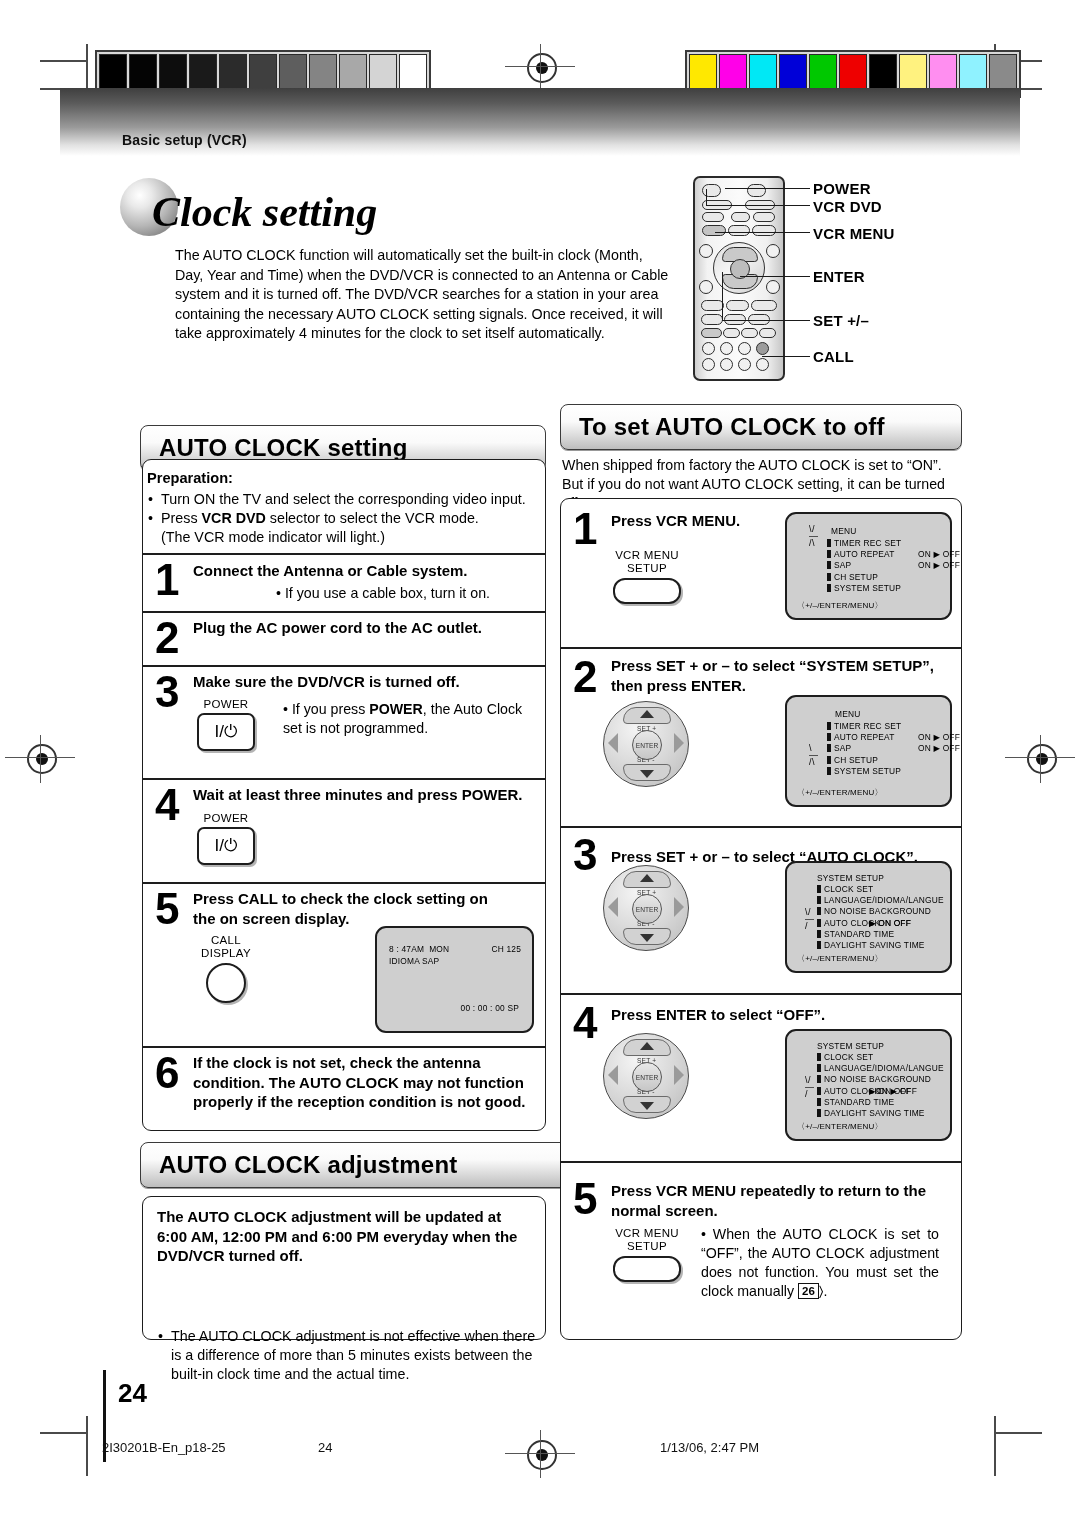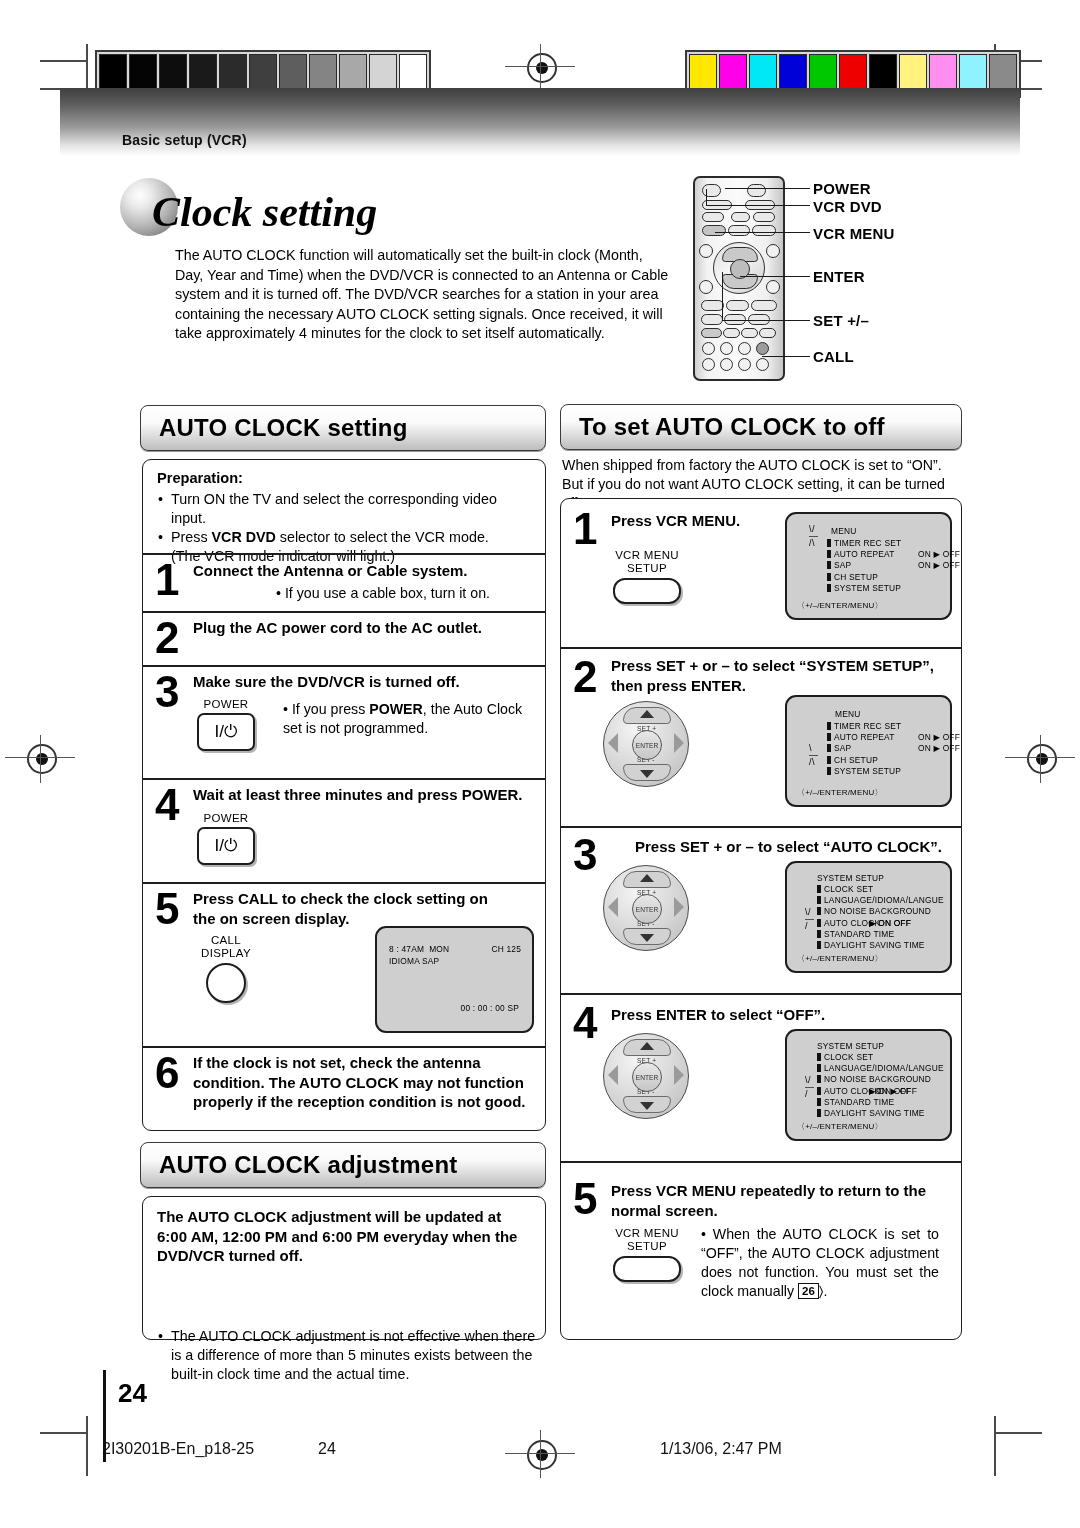--- a/index.html
+++ b/index.html
@@ -58,21 +58,21 @@
   .banner{position:absolute;height:44px;border:1.6px solid #3a3a3a;border-radius:8px;
      background:linear-gradient(to bottom,#ffffff 0%,#fafafa 38%,#d9d9d9 72%,#bdbdbd 100%);
      box-shadow:0 1px 0 #999;}
   .banner span{position:absolute;left:18px;top:50%;transform:translateY(-50%);
      font-size:24px;font-weight:bold;letter-spacing:.2px;}
 
   
   .obox{position:absolute;border:1.6px solid #1d1d1d;border-radius:9px;background:#fff;}
   .divider{position:absolute;left:0;right:0;height:1.5px;background:#1d1d1d;}
 
-  .prep{position:absolute;left:14px;right:12px;top:10px;}
+  .prep{position:absolute;left:4px;right:12px;top:10px;}
   .prep h4{margin:0 0 4px;font-size:14.6px;font-weight:bold;}
   .bullet{position:relative;padding-left:14px;font-size:14.3px;line-height:19px;}
   .bullet::before{content:"\2022";position:absolute;left:1px;top:0;}
 
   .stepnum{position:absolute;font-size:44px;font-weight:bold;line-height:40px;
       font-family:"Liberation Sans", sans-serif;}
   .steptxt{position:absolute;font-size:15px;font-weight:bold;line-height:19.5px;}
   .stepnote{position:absolute;font-size:14.2px;line-height:19px;}
 
   
@@ -109,21 +109,21 @@
   .jog .bar.t{top:6px;border-radius:16px 16px 5px 5px;}
   .jog .bar.b{bottom:6px;border-radius:5px 5px 16px 16px;}
   .jog .tri{position:absolute;left:50%;transform:translateX(-50%);width:0;height:0;
      border-left:7px solid transparent;border-right:7px solid transparent;}
   .jog .side{position:absolute;top:32px;width:0;height:0;
      border-top:10px solid transparent;border-bottom:10px solid transparent;}
 
   
   .pageno{position:absolute;left:118px;top:1378px;font-size:26px;font-weight:bold;}
   .pagebar{position:absolute;left:103px;top:1370px;width:3px;height:92px;background:#111;}
-  .ftxt{position:absolute;font-size:16px;color:#111;text-align:center;}
+  .ftxt{position:absolute;font-size:13px;color:#111;text-align:center;}
   .pgref{display:inline-block;border:1.3px solid #111;padding:0 3px;font-size:11.5px;
      font-weight:bold;line-height:14px;vertical-align:1px;}
 </style>
 </head>
 <body>
 
 <div class="page">
 
   <div class="cropmark" style="left:40px;top:60px;width:46px;height:2px;"></div>
   <div class="cropmark" style="left:40px;top:88px;width:46px;height:2px;"></div>
@@ -242,21 +242,21 @@
   <div class="leader-v" style="left:722px;top:272px;height:49px;"></div>
   <div class="leader" style="left:762px;top:356px;width:48px;"></div>
 
   <div class="calloutlbl" style="left:813px;top:180px;">POWER</div>
   <div class="calloutlbl" style="left:813px;top:198px;">VCR DVD</div>
   <div class="calloutlbl" style="left:813px;top:225px;">VCR MENU</div>
   <div class="calloutlbl" style="left:813px;top:268px;">ENTER</div>
   <div class="calloutlbl" style="left:813px;top:312px;">SET +/–</div>
   <div class="calloutlbl" style="left:813px;top:348px;">CALL</div>
 
-  <div class="banner" style="left:140px;top:405px;width:404px;">
+  <div class="banner" style="left:140px;top:425px;width:404px;">
     <span>AUTO CLOCK setting</span>
   </div>
 
   <div class="obox" style="left:142px;top:459px;width:402px;height:670px;">
 
     <div class="prep">
       <h4>Preparation:</h4>
       <div class="bullet">Turn ON the TV and select the corresponding video input.</div>
       <div class="bullet">
         <span>Press </span><b>VCR DVD</b><span> selector to select the VCR mode.</span><br>
@@ -313,21 +313,21 @@
       <div style="position:absolute;left:12px;top:28px;">IDIOMA  SAP</div>
       <div style="position:absolute;right:13px;bottom:17px;">00 : 00 : 00  SP</div>
     </div>
 
     <div class="divider" style="top:586px;"></div>
 
     <div class="stepnum" style="left:12px;top:593px;">6</div>
     <div class="steptxt" style="left:50px;top:593px;width:335px;">If the clock is not set, check the antenna condition. The AUTO CLOCK may not function properly if the reception condition is not good.</div>
   </div>
 
-  <div class="banner" style="left:140px;top:1142px;width:404px;">
+  <div class="banner" style="left:140px;top:1142px;width:404px;padding-left:28px;">
     <span>AUTO CLOCK adjustment</span>
   </div>
 
   <div class="obox" style="left:142px;top:1196px;width:402px;height:142px;">
     <div style="position:absolute;left:14px;top:10px;width:372px;" class="steptxt">The AUTO CLOCK adjustment will be updated at 6:00 AM, 12:00 PM and 6:00 PM everyday when the DVD/VCR turned off.</div>
     <div class="bullet" style="position:absolute;left:14px;top:130px;width:372px;">The AUTO CLOCK adjustment is not effective when there is a difference of more than 5 minutes exists between the built-in clock time and the actual time.</div>
   </div>
 
   <div class="banner" style="left:560px;top:404px;width:400px;">
     <span>To set AUTO CLOCK to off</span>
@@ -388,21 +388,21 @@
         <div class="row"><span class="sq"></span><span>SAP</span><span class="val" style="left:91px;">ON ▶ OFF</span></div>
         <div class="row"><span class="sq"></span><span>CH SETUP</span></div>
         <div class="row"><span class="sq"></span><span>SYSTEM SETUP</span></div>
       </div>
       <div class="foot">〈+/–/ENTER/MENU〉</div>
     </div>
 
     <div class="divider" style="top:327px;"></div>
 
     <div class="stepnum" style="left:12px;top:336px;">3</div>
-    <div class="steptxt" style="left:50px;top:338px;width:340px;margin-left:24px;">Press SET + or – to select “AUTO CLOCK”.</div>
+    <div class="steptxt" style="left:50px;top:348px;width:340px;">Press SET + or – to select “AUTO CLOCK”.</div>
 
     <div class="jog" style="left:42px;top:366px;">
       <div class="outer"></div>
       <div class="bar t">
           <div class="tri" style="top:2px;border-bottom:8px solid #333;"></div>
         </div>
       <div class="bar b">
           <div class="tri" style="bottom:2px;border-top:8px solid #333;"></div>
         </div>
       <div class="lbl" style="left:34px;top:24px;">SET +</div>

